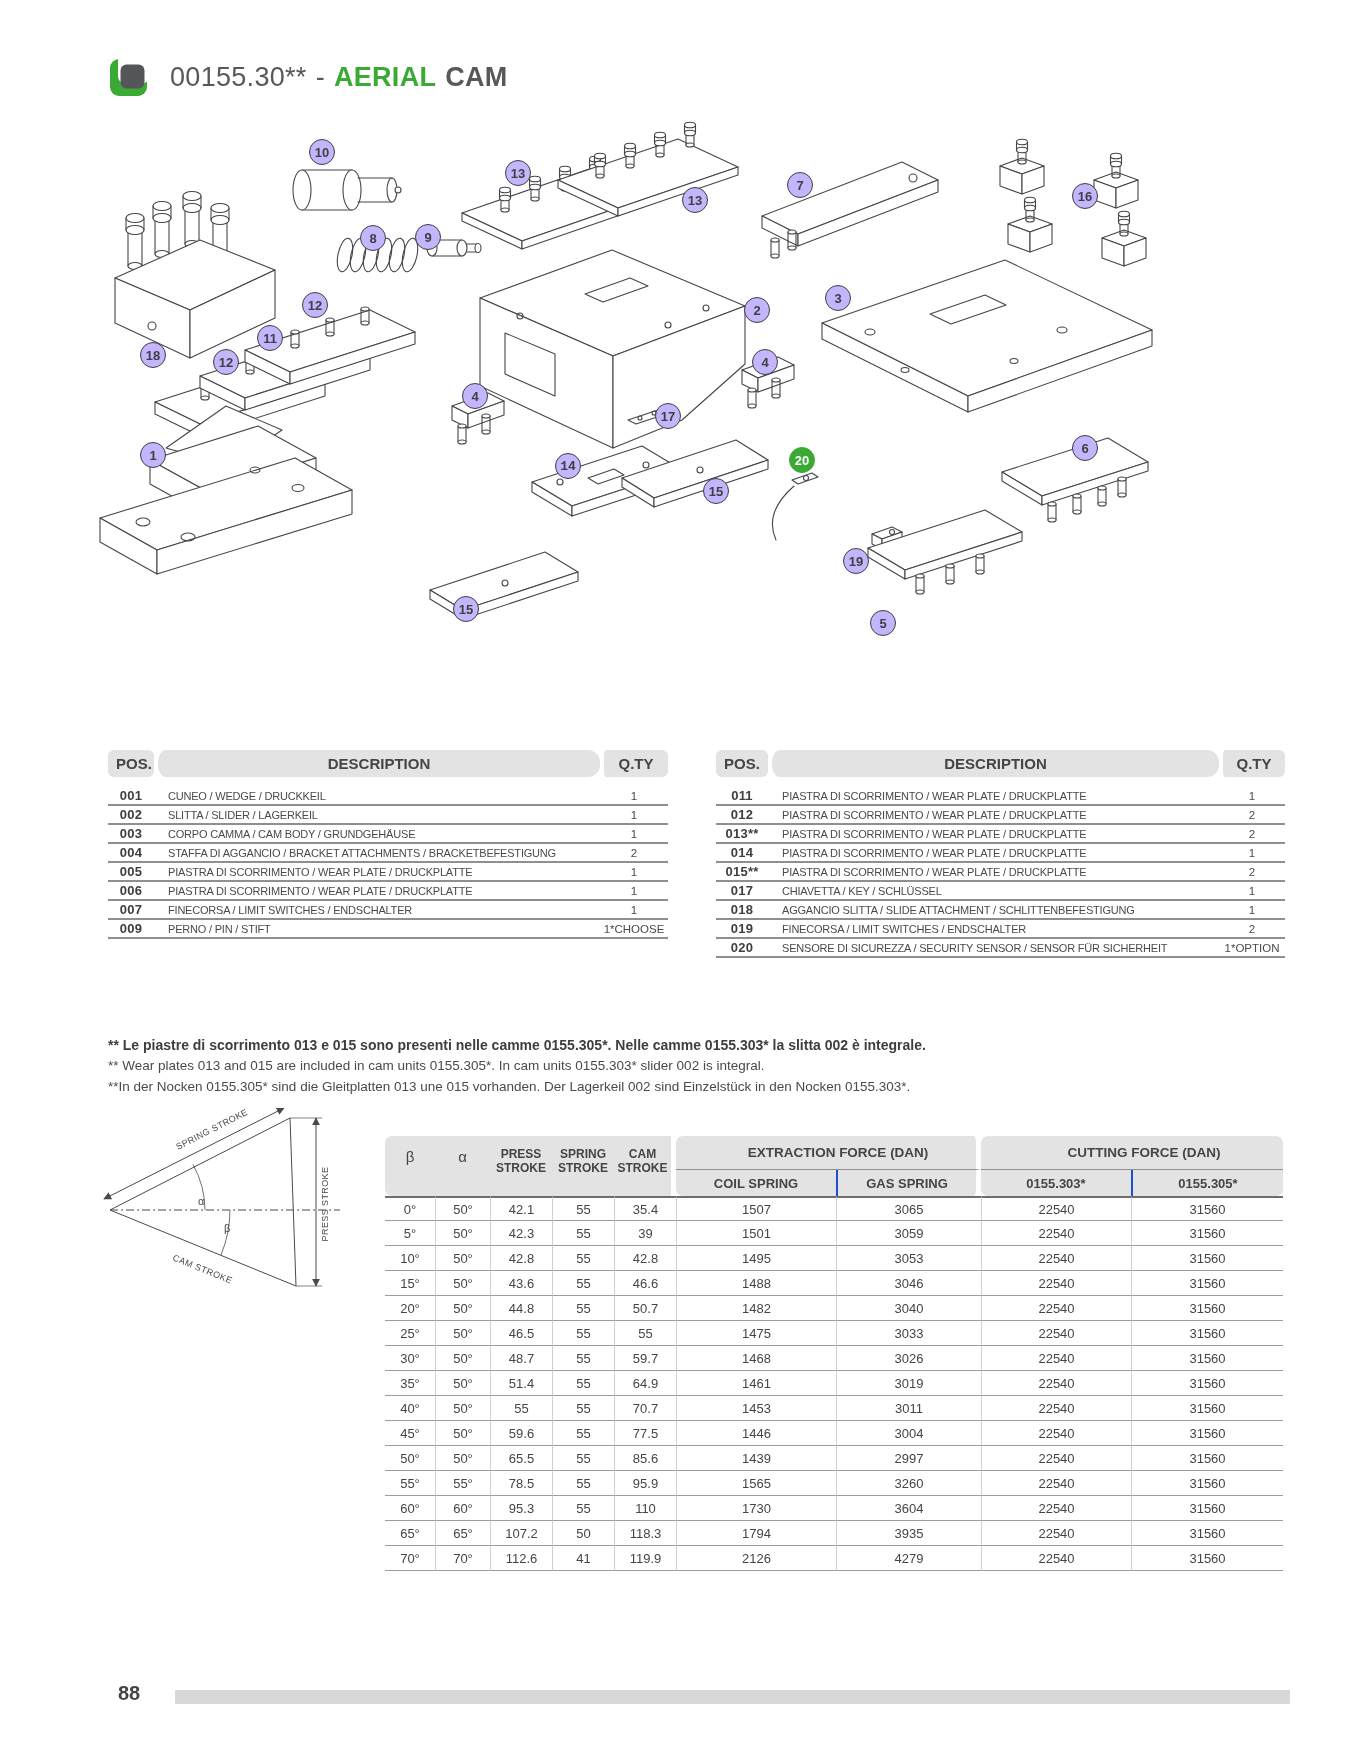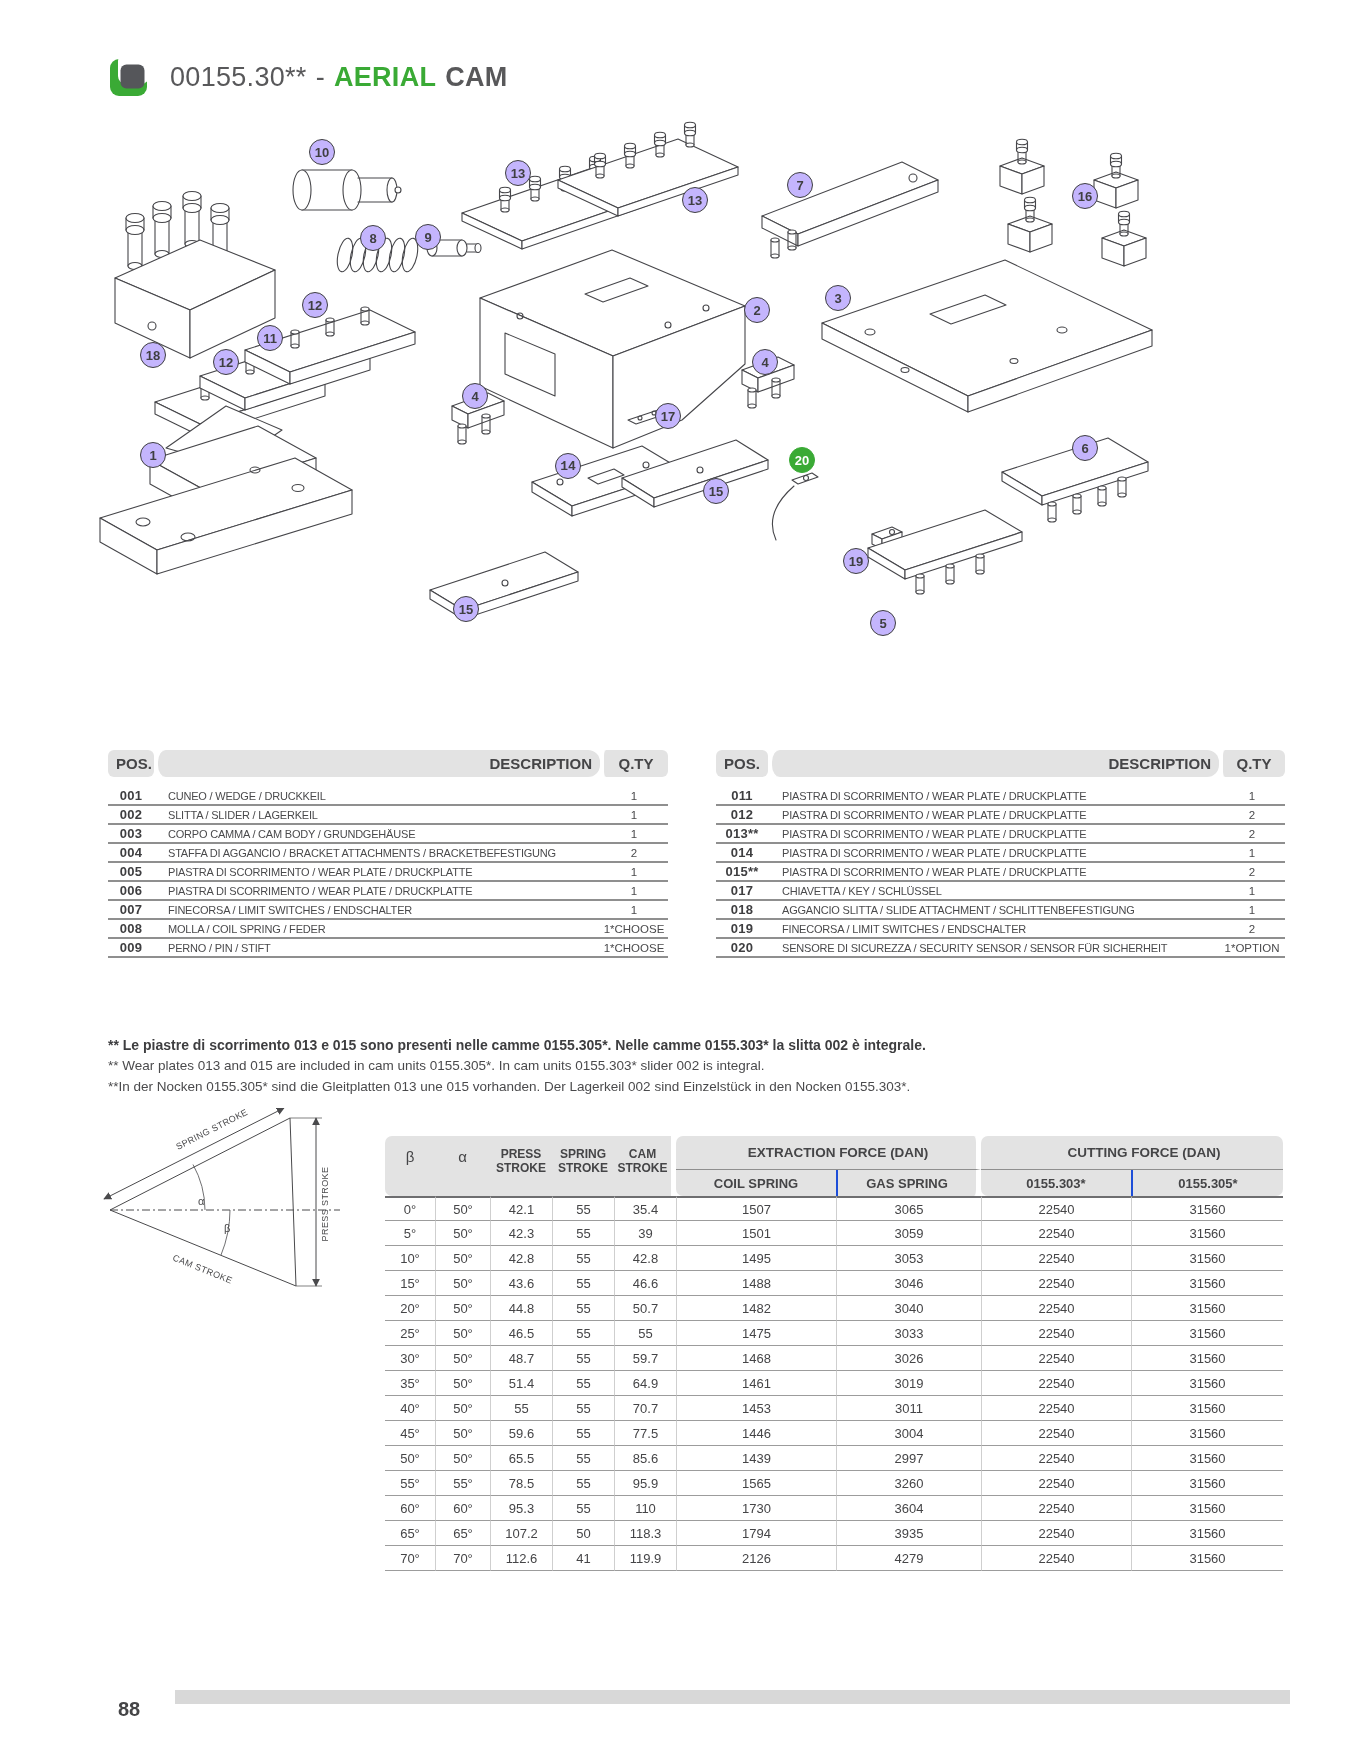--- a/index.html
+++ b/index.html
@@ -21,21 +21,21 @@
            border-radius:50%;background:#c4b5fd;display:flex;align-items:center;justify-content:center;
            font-size:13px;font-weight:600;color:#3f3f41;box-sizing:border-box;}
   .callout.green{background:#3aaa35;border-color:#3aaa35;color:#fff;}
 
   
   table.parts{position:absolute;top:750px;border-collapse:separate;border-spacing:0;table-layout:fixed;}
   #parts-left{left:108px;width:560px;}
   #parts-right{left:716px;width:569px;}
   .parts th{background:#e3e3e3;font-weight:700;font-size:15px;color:#454547;height:27px;padding:0 8px;box-sizing:border-box;}
   .parts th.h-pos{border-radius:6px;text-align:center;}
-  .parts th.h-desc{border-radius:12px;border-left:4px solid #fff;text-align:right;}
+  .parts th.h-desc{border-radius:12px;border-left:4px solid #fff;text-align:center;}
   .parts th.h-qty{border-radius:6px;border-left:4px solid #fff;text-align:center;}
   .parts tr.spacer td{border:none;height:10px;}
   .parts td{border-bottom:2px solid #8f8f8f;height:18px;vertical-align:middle;box-sizing:border-box;}
   .parts td.pos{font-weight:700;font-size:13px;text-align:center;color:#3e3e40;letter-spacing:.2px;}
   .parts td.desc{font-size:11px;letter-spacing:-0.2px;color:#4a4a4c;padding-left:14px;white-space:nowrap;overflow:hidden;}
   .parts td.qty{font-size:11.5px;text-align:center;white-space:nowrap;}
 
   
   .footnotes{position:absolute;left:108px;top:1036px;width:900px;}
   .footnotes p{margin:0 0 3px 0;font-size:13.5px;line-height:1.3;color:#4a4a4c;}
@@ -62,21 +62,21 @@
   .force th.sub.br{border-bottom-right-radius:7px;}
   .force thead th{border-bottom-width:0;}
   .force thead tr:last-child th,
   .force thead th[rowspan]{box-shadow:0 6px 0 0 #ffffff;}
   .force thead th.grp{border-bottom:1.2px solid #8f8f8f;box-shadow:none;}
   .force tbody td{text-align:center;font-size:13px;color:#454547;height:25px;border-bottom:1.4px solid #9c9c9c;box-sizing:border-box;}
   .force tbody td + td{border-left:1px solid #cfcfcf;}
   .force tbody tr.toprow td{border-top:2.2px solid #6e6e70;}
 
   
-  .footer-num{position:absolute;left:118px;top:1682px;font-size:20px;font-weight:700;color:#454547;margin-top:16px;}
+  .footer-num{position:absolute;left:118px;top:1682px;font-size:20px;font-weight:700;color:#454547;}
   .footer-bar{position:absolute;left:175px;top:1690px;width:1115px;height:14px;background:#d8d8d8;}
 </style>
 </head>
 <body>
 
 <div class="page">
 
   <div class="header">
     <span>
       <svg width="46" height="46" viewBox="0 0 46 46">
@@ -429,25 +429,20 @@
         </tr>
         <tr>
           <td class="pos">006</td>
           <td class="desc">PIASTRA DI SCORRIMENTO  /  WEAR PLATE /  DRUCKPLATTE</td>
           <td class="qty">1</td>
         </tr>
         <tr>
           <td class="pos">007</td>
           <td class="desc">FINECORSA / LIMIT SWITCHES / ENDSCHALTER</td>
           <td class="qty">1</td>
-        </tr>
-        <tr>
-          <td class="pos">008</td>
-          <td class="desc">MOLLA / COIL SPRING / FEDER</td>
-          <td class="qty">1*CHOOSE</td>
         </tr>
         <tr>
           <td class="pos">009</td>
           <td class="desc">PERNO / PIN / STIFT</td>
           <td class="qty">1*CHOOSE</td>
         </tr>
       </tbody>
   </table>
 
   <table class="parts" id="parts-right">

